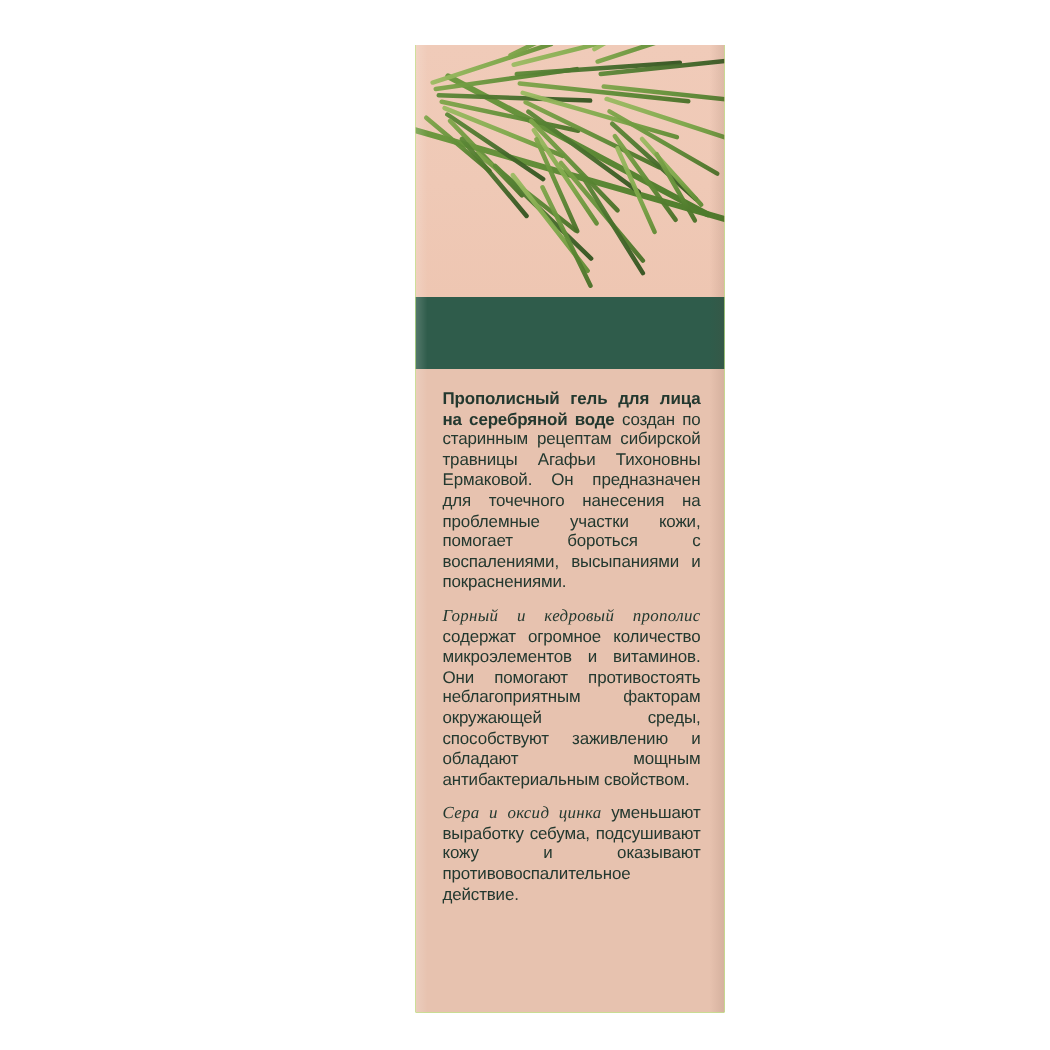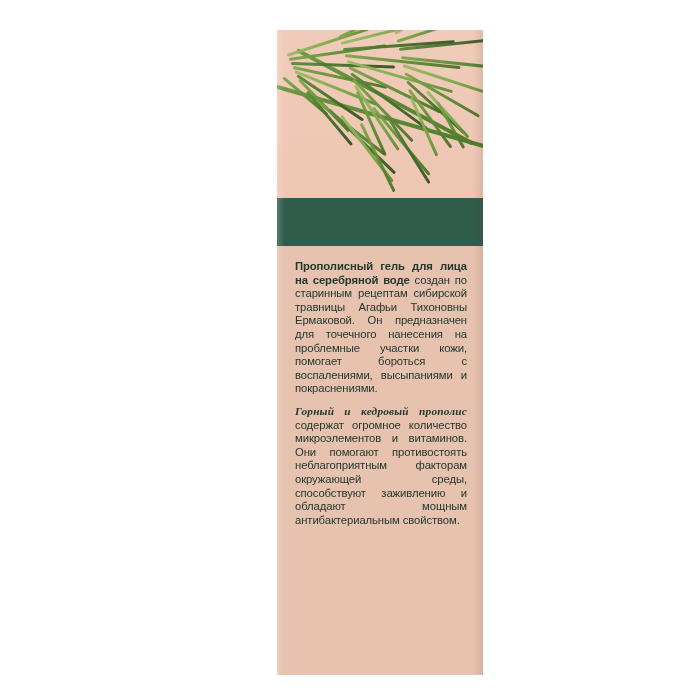--- a/index.html
+++ b/index.html
@@ -98,21 +98,21 @@
     letter-spacing: -0.1px;
   }
   .copy p {
     margin: 0 0 9px 0;
   }
   .copy b {
     font-weight: bold;
   }
   .copy .serif-bold {
     font-family: "Liberation Serif", serif;
-    font-weight: bold;
+    font-weight: normal;
     font-style: italic;
     letter-spacing: 0.2px;
   }
 
   
   .edge-shade {
     position: absolute;
     right: 0;
     top: 0;
     width: 10px;
@@ -184,20 +184,21 @@
         <div class="needle" style="left:6px; top:46px; width:58px; transform: rotate(40deg);"></div>
       </div>
     </div>
 
     <div class="green-band"></div>
 
     <div class="text-area">
       <div class="copy">
         <p><b>Прополисный гель для лица на серебряной воде</b><span> создан по старинным рецептам сибирской травницы Агафьи Тихоновны Ермаковой. Он предназначен для точечного нанесения на проблемные участки кожи, помогает бороться с воспалениями, высыпаниями и покраснениями.</span></p>
         <p><span class="serif-bold">Горный и кедровый прополис</span><span> содержат огромное количество микроэлементов и витаминов. Они помогают противостоять неблагоприятным факторам окружающей среды, способствуют заживлению и обладают мощным антибактериальным свойством.</span></p>
+        <p><span class="serif-bold">Сера и оксид цинка</span><span> уменьшают выработку себума, подсушивают кожу и оказывают противовоспалительное действие.</span></p>
       </div>
     </div>
 
     <div class="edge-shade"></div>
     <div class="edge-shade-left"></div>
   </div>
 
 </div>
 
 </body></html>

